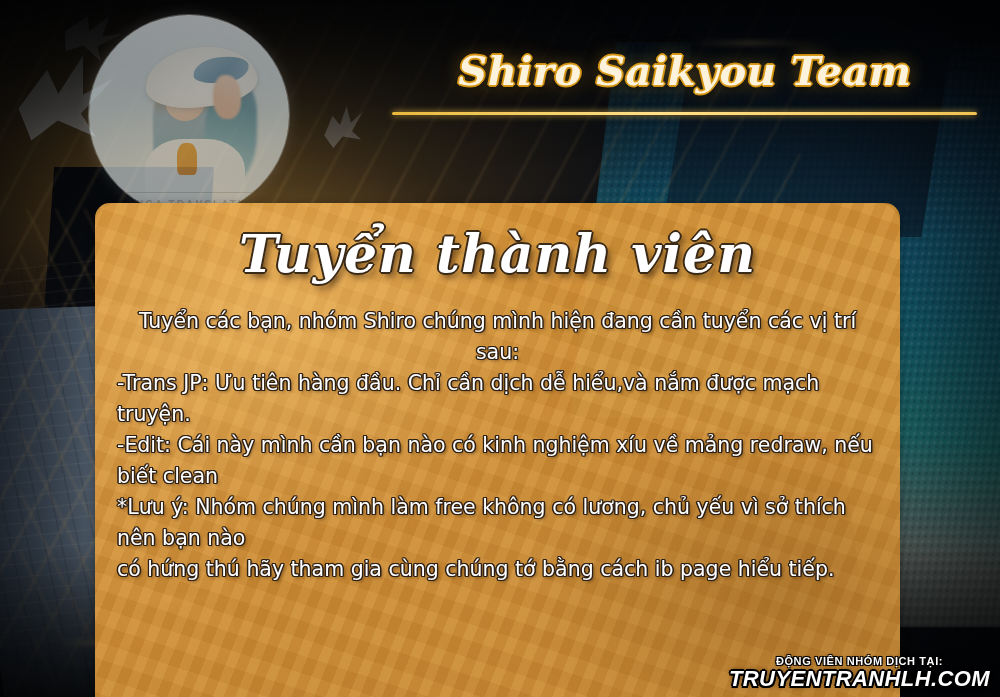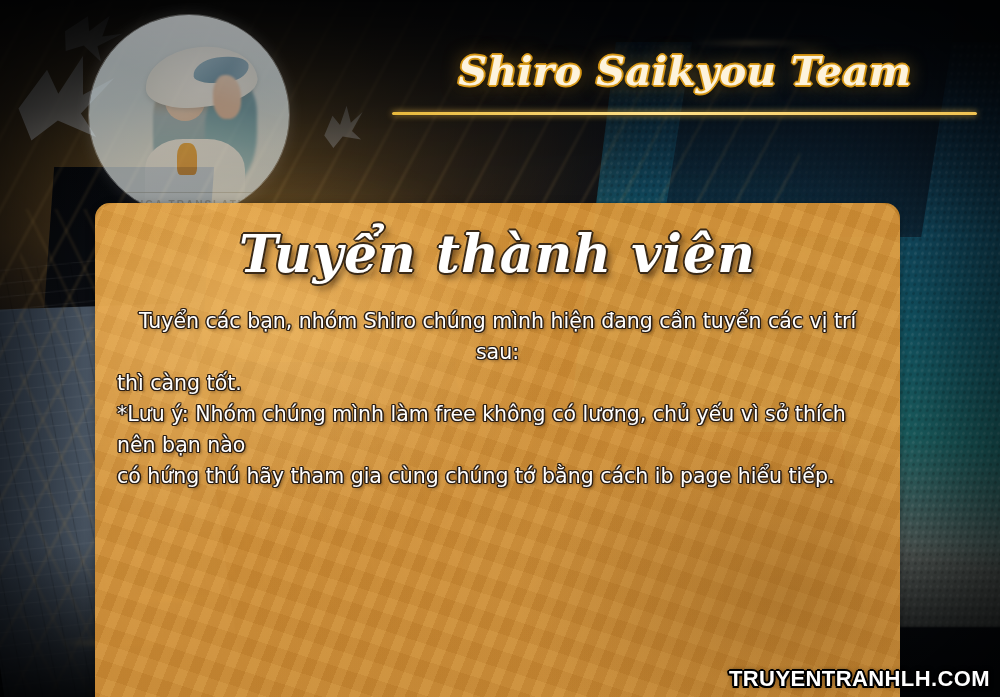--- a/index.html
+++ b/index.html
@@ -322,21 +322,21 @@
     font-family:"Liberation Sans",sans-serif;
     font-weight:700;
     color:#ffffff;
     line-height:1.1;
   }
   .wm-top{
     font-size:11px;letter-spacing:.6px;
     text-shadow:-1px -1px 0 #000,1px -1px 0 #000,-1px 1px 0 #000,1px 1px 0 #000,0 0 3px #000;
   }
   .wm-main{
-    font-size:22px;letter-spacing:.4px;
+    font-size:22px;font-style:italic;letter-spacing:.4px;
     text-shadow:-1.5px -1.5px 0 #000,1.5px -1.5px 0 #000,-1.5px 1.5px 0 #000,1.5px 1.5px 0 #000,
       -2px 0 0 #000,2px 0 0 #000,0 -2px 0 #000,0 2px 0 #000,0 0 5px #000;
   }
 </style>
 </head>
 <body>
 
 <div id="page">
 
   <div class="bg">
@@ -405,25 +405,27 @@
   <div class="panel">
     <div class="panel-inner">
       <div class="panel-texture"></div>
       <div class="panel-glow"></div>
       <div class="panel-glow2"></div>
 
       <div class="panel-heading">Tuyển thành viên</div>
 
       <div class="panel-body">
         <div class="line-center">Tuyển các bạn, nhóm Shiro chúng mình hiện đang cần tuyển các vị trí sau:</div>
-        <div class="line-left">thì càng tốt.</div>
+        <div class="line-left">-Trans JP: Ưu tiên hàng đầu. Chỉ cần dịch dễ hiểu,và nắm được mạch truyện.</div>
+        <div class="line-left">-Edit: Cái này mình cần bạn nào có kinh nghiệm xíu về mảng redraw, nếu biết clean</div>
         <div class="line-left">*Lưu ý: Nhóm chúng mình làm free không có lương, chủ yếu vì sở thích nên bạn nào</div>
         <div class="line-left">có hứng thú hãy tham gia cùng chúng tớ bằng cách ib page hiểu tiếp.</div>
 
       </div>
     </div>
   </div>
 
   <div class="watermark">
+    <div class="wm-top">ĐỘNG VIÊN NHÓM DỊCH TẠI:</div>
     <div class="wm-main">TRUYENTRANHLH.COM</div>
   </div>
 
 </div>
 
 </body></html>

